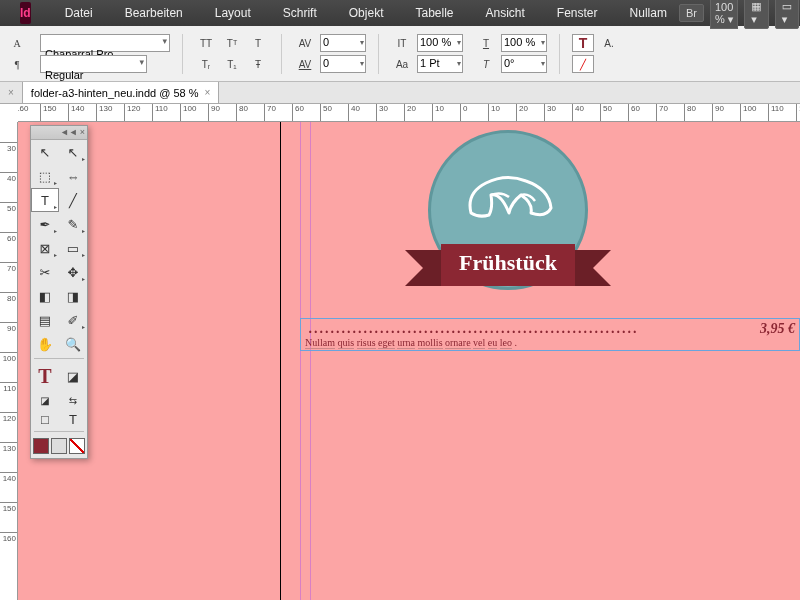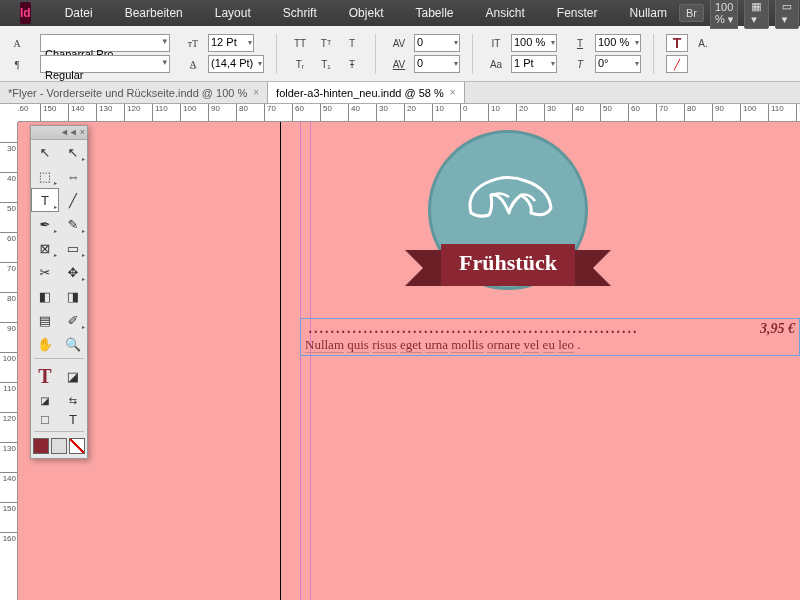--- a/index.html
+++ b/index.html
@@ -39,21 +39,21 @@
 .ribbon { position: relative; margin-top: -46px; display: flex; justify-content: center; }
 .ribbon-center { background: #8b2733; color: #fff; font-family: Georgia, serif; font-weight: bold; font-size: 22px; padding: 6px 18px; }
 .ribbon-end { width: 0; height: 0; border: 18px solid #6b1f27; }
 .ribbon-end.left { border-left-color: transparent; margin-top: 6px; }
 .ribbon-end.right { border-right-color: transparent; margin-top: 6px; }
 .text-frame { position: absolute; left: 282px; top: 196px; right: 0; border: 1px solid #69a4dd; padding: 2px 4px; font-family: Georgia, serif; }
 .tf-line1 { color: #8b2733; font-style: italic; font-weight: bold; font-size: 14px; display: flex; }
 .tf-title { letter-spacing: 1px; }
 .tf-dots { flex: 1; overflow: hidden; white-space: nowrap; letter-spacing: 2px; padding: 0 4px; }
 .tf-price { font-style: italic; margin-left: 8px; }
-.tf-line2 { color: #8b2733; font-size: 13px; }
+.tf-line2 { color: #8b2733; font-size: 10px; }
 .tf-line2 span { border-bottom: 1px solid #c88; }
 .tools-panel { position: absolute; left: 30px; top: 125px; width: 58px; background: #e8e8e8; border: 1px solid #999; box-shadow: 2px 2px 6px rgba(0,0,0,.3); }
 .tools-header { height: 14px; background: linear-gradient(#d8d8d8,#c8c8c8); border-bottom: 1px solid #aaa; display: flex; justify-content: flex-end; gap: 2px; padding: 1px 2px; font-size: 9px; color: #666; }
 .tools-grid { display: grid; grid-template-columns: 1fr 1fr; }
 .tool { height: 24px; border: 1px solid #e8e8e8; display: flex; align-items: center; justify-content: center; font-size: 13px; color: #333; position: relative; }
 .tool.active { background: #fff; border: 1px solid #888; }
 .tool.big-T { font-family: Georgia, serif; font-size: 20px; color: #8b2733; font-weight: bold; }
 .tool-sub { position: absolute; right: 1px; bottom: 1px; font-size: 6px; color: #555; }
 .tools-divider { grid-column: 1 / 3; height: 1px; background: #bbb; margin: 2px 3px; }
 .swatch-row { grid-column: 1 / 3; display: flex; justify-content: center; gap: 2px; padding: 4px 0; }
@@ -85,31 +85,21 @@
   </div>
 </div>
 
 <div class="control-panel">
   <div class="cp-col">
     <div class="icon-btn ctrl-icon">A</div>
     <div class="icon-btn ctrl-icon">¶</div>
   </div>
   <div class="cp-col">
     <div class="select-field" style="width:130px">Chaparral Pro</div>
-    <div class="select-field" style="width:130px">Regular</div>
-  </div>
-  <div class="cp-col">
-    <div class="cp-row">
-        <span class="icon-btn ctrl-icon">ᴛT</span>
-        <div class="num-field">12 Pt</div>
-      </div>
-    <div class="cp-row">
-        <span class="icon-btn ctrl-icon">A̲</span>
-        <div class="num-field" style="width:56px">(14,4 Pt)</div>
-      </div>
+    <div class="select-field" style="width:107px">Regular</div>
   </div>
   <div class="sep"></div>
   <div class="cp-col">
     <div class="cp-row">
       <span class="icon-btn">TT</span>
       <span class="icon-btn">Tᵀ</span>
       <span class="icon-btn">T</span>
     </div>
     <div class="cp-row">
       <span class="icon-btn">Tᵣ</span>
@@ -158,21 +148,20 @@
     <div class="cp-row">
       <span class="icon-btn" style="border:1px solid #999;background:#fff">
           <span style="color:#d00">╱</span>
         </span>
     </div>
   </div>
 </div>
 
 <div class="doc-tabs" id="doc-tabs">
     <div class="tab">
-      <span>*Flyer - Vorderseite und Rückseite.indd @ 100 %</span>
       <span class="tab-close">×</span>
     </div>
     <div class="tab active">
       <span>folder-a3-hinten_neu.indd @ 58 %</span>
       <span class="tab-close">×</span>
     </div>
   </div>
 
 <div class="ruler-h" id="ruler-h">
     <div class="tick" style="left: -6px;">160</div>

